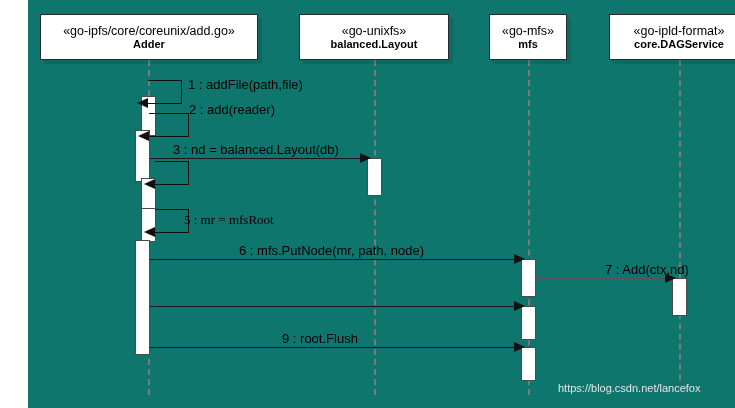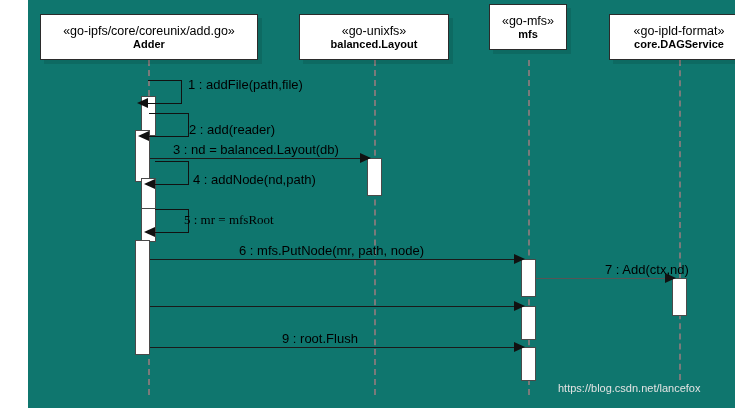--- a/index.html
+++ b/index.html
@@ -115,21 +115,21 @@
   <div class="lifeline-box" style="left:12px; top:14px; width:218px; height:46px;">
     <div class="stereotype">«go-ipfs/core/coreunix/add.go»</div>
     <div class="classname">Adder</div>
   </div>
 
   <div class="lifeline-box" style="left:271px; top:14px; width:150px; height:46px;">
     <div class="stereotype">«go-unixfs»</div>
     <div class="classname">balanced.Layout</div>
   </div>
 
-  <div class="lifeline-box" style="left:461px; top:4px; width:78px; height:46px;">
+  <div class="lifeline-box" style="left:461px; top:14px; width:78px; height:46px;">
     <div class="stereotype">«go-mfs»</div>
     <div class="classname">mfs</div>
   </div>
 
   <div class="lifeline-box" style="left:581px; top:14px; width:140px; height:46px;">
     <div class="stereotype">«go-ipld-format»</div>
     <div class="classname">core.DAGService</div>
   </div>
 
   <div class="activation" style="left:113px; top:96px; width:15px; height:40px;"></div>
@@ -145,29 +145,28 @@
   <div class="activation" style="left:493px; top:347px; width:15px; height:34px;"></div>
 
   <div class="activation" style="left:644px; top:278px; width:15px; height:38px;"></div>
 
   <div class="self-loop" style="left:120px; top:80px; width:34px; height:24px;"></div>
   <div class="arrow-head arrow-left" style="left:109px; top:98px;"></div>
   <div class="msg-label" style="left:160px; top:77px;">1 : addFile(path,file)</div>
 
   <div class="self-loop" style="left:121px; top:113px; width:40px; height:24px;"></div>
   <div class="arrow-head arrow-left" style="left:110px; top:131px;"></div>
-  <div class="msg-label" style="left:161px; top:122px;">2 : add(reader)</div>
+  <div class="msg-label" style="left:161px; top:102px;">2 : add(reader)</div>
 
   <div class="msg-line" style="left:122px; top:158px; width:210px;"></div>
   <div class="arrow-head arrow-right" style="left:332px; top:153px;"></div>
   <div class="msg-label" style="left:145px; top:142px;">3 : nd = balanced.Layout(db)</div>
 
   <div class="self-loop" style="left:127px; top:161px; width:34px; height:24px;"></div>
   <div class="arrow-head arrow-left" style="left:116px; top:179px;"></div>
-  <div class="msg-label" style="left:165px; top:172px;">4 : addNode(nd,path)</div>
 
   <div class="self-loop" style="left:127px; top:209px; width:34px; height:24px;"></div>
   <div class="arrow-head arrow-left" style="left:116px; top:227px;"></div>
   <div class="msg-label" style="left:156px; top:212px;font-family:Liberation Serif, serif;">5 : mr = mfsRoot</div>
 
   <div class="msg-line" style="left:122px; top:259px; width:364px;"></div>
   <div class="arrow-head arrow-right" style="left:486px; top:254px;"></div>
   <div class="msg-label" style="left:211px; top:243px;">6 : mfs.PutNode(mr, path, node)</div>
 
   <div class="msg-line gray" style="left:508px; top:278px; width:129px;"></div>

